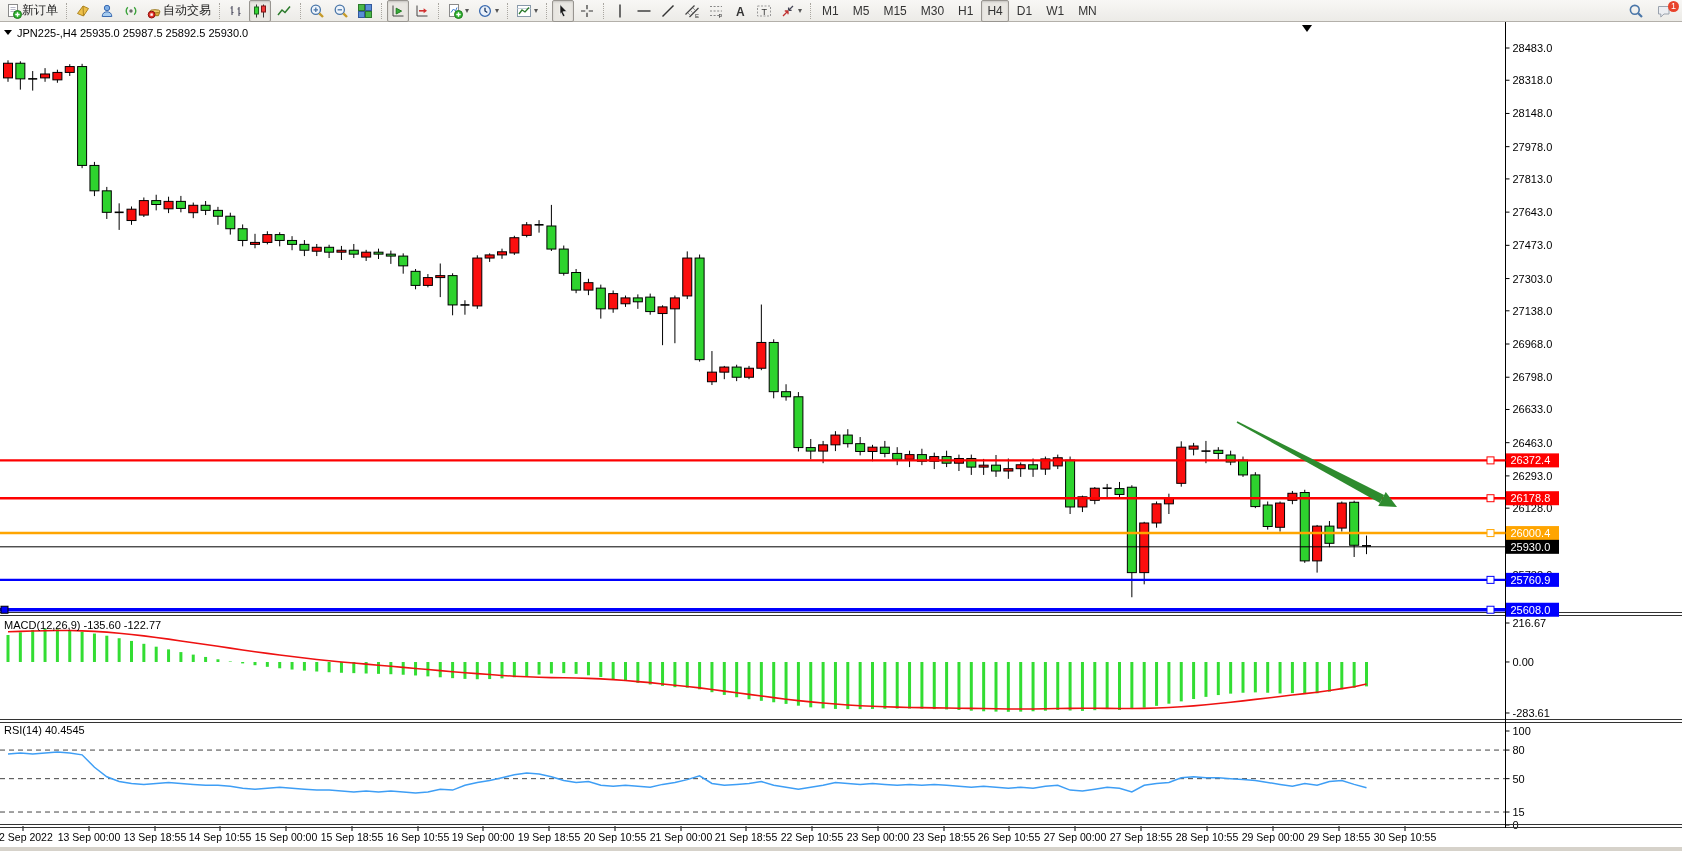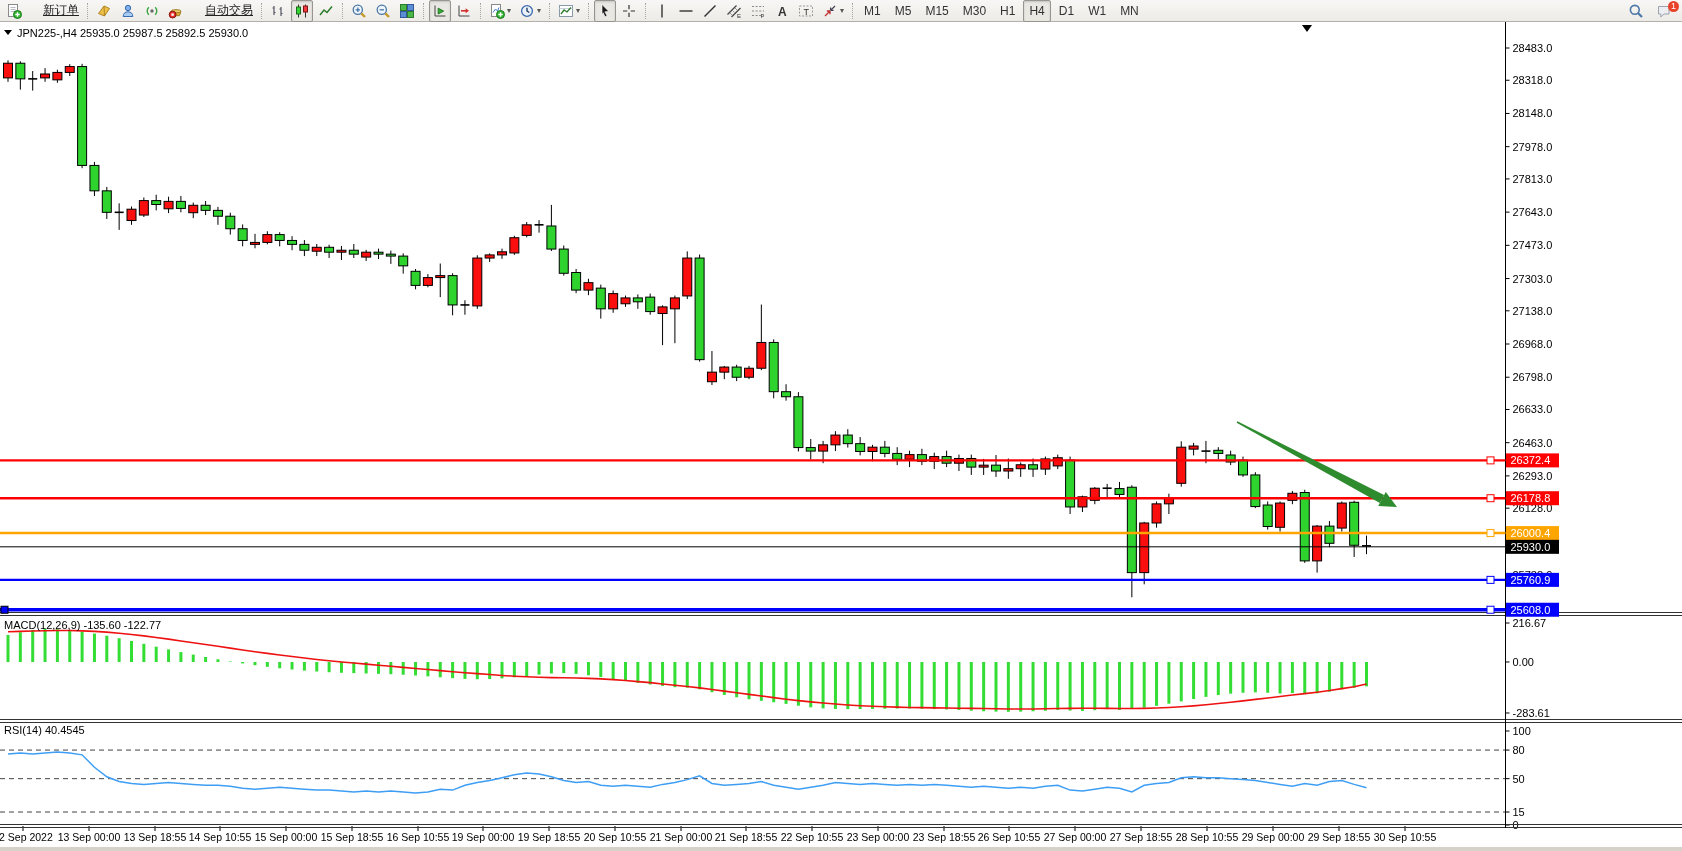--- a/index.html
+++ b/index.html
@@ -6,21 +6,21 @@
     font-family:"Liberation Sans",sans-serif;}
   #app{position:relative;width:1682px;height:851px;background:#fff;}
   #toolbar{position:absolute;left:0;top:0;width:1682px;height:22px;
     background:linear-gradient(#f8f7f5,#ecebe7);border-bottom:1px solid #b3b0aa;
     display:flex;align-items:center;padding-left:2px;box-sizing:border-box;white-space:nowrap;}
   .tb-group{display:flex;align-items:center;height:22px;}
   .grip{border-left:1px dotted #a9a6a0;height:16px;margin:0 4px;}
   .tb-btn{display:inline-flex;align-items:center;height:18px;padding:1px 2px;margin:0 1px;
     border:1px solid transparent;border-radius:2px;cursor:default;}
   .tb-btn.active{background:#e9e7e2;border:1px solid #989590;box-shadow:inset 0 1px 2px rgba(0,0,0,.15);}
-  .tb-btn .lbl{font-size:12px;color:#222;margin-left:21px;text-decoration:underline;}
+  .tb-btn .lbl{font-size:12px;color:#222;margin-left:0;}
   .tb-btn .tflbl{font-size:12px;color:#333;padding:0 3px;}
   .tb-btn .caret{font-size:8px;color:#555;margin-left:2px;}
   .tb-btn svg{display:block;}
   .tb-spacer{flex:1;}
   #chart{position:absolute;left:0;top:22px;}
   text{font-family:"Liberation Sans",sans-serif;}
 </style>
 </head>
 <body>
 

